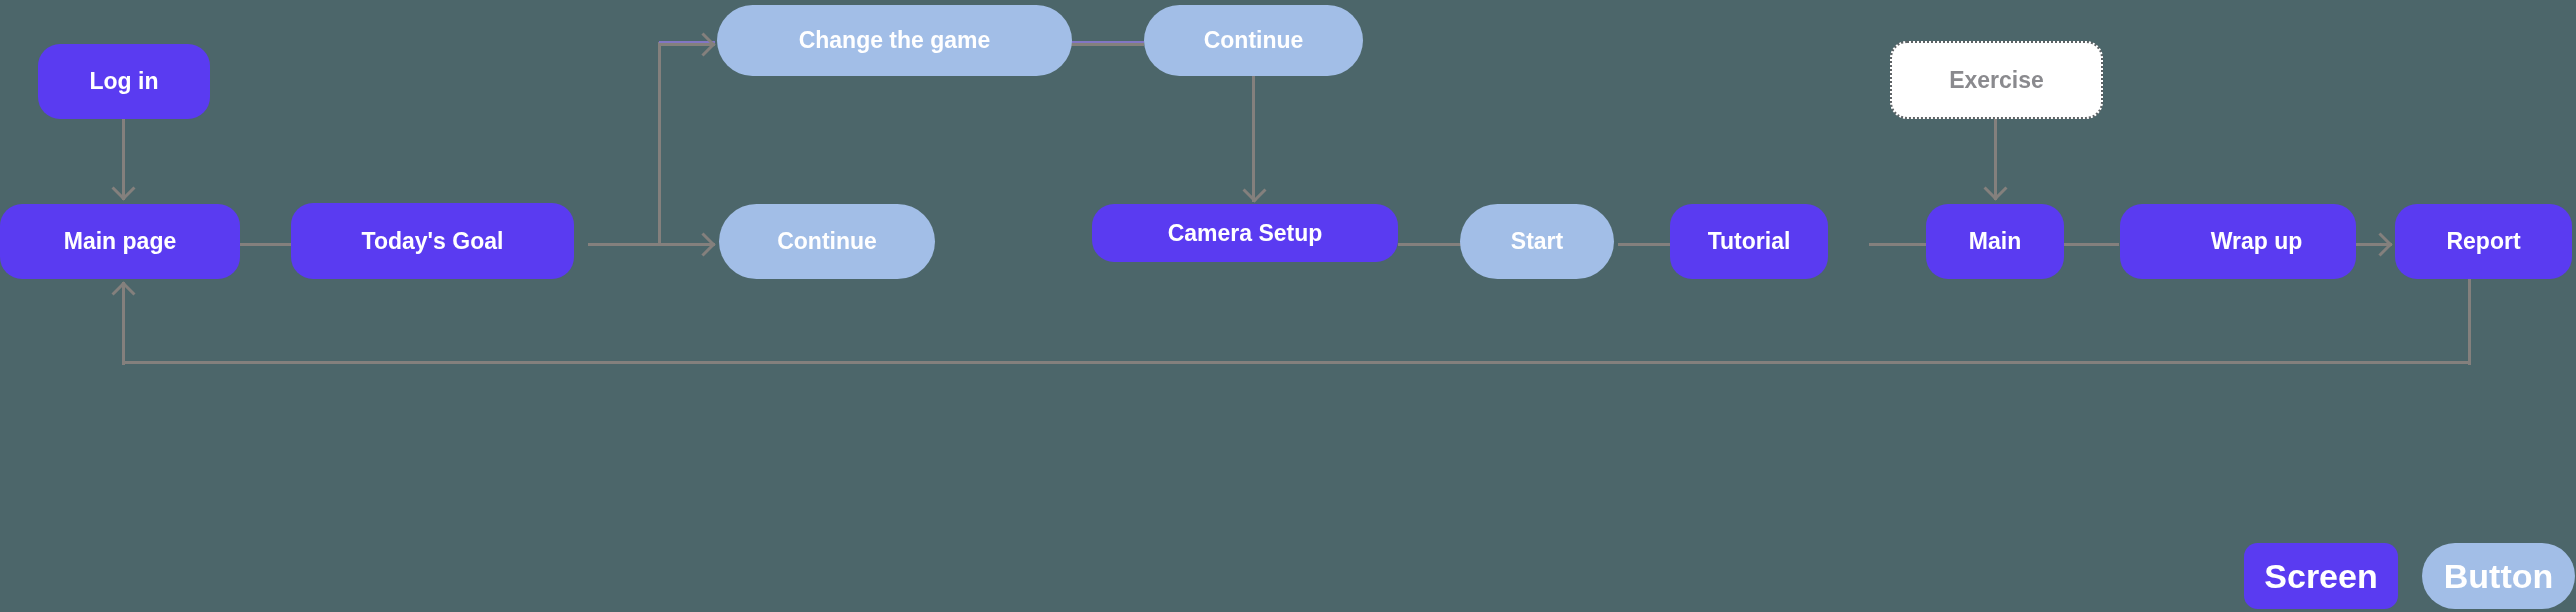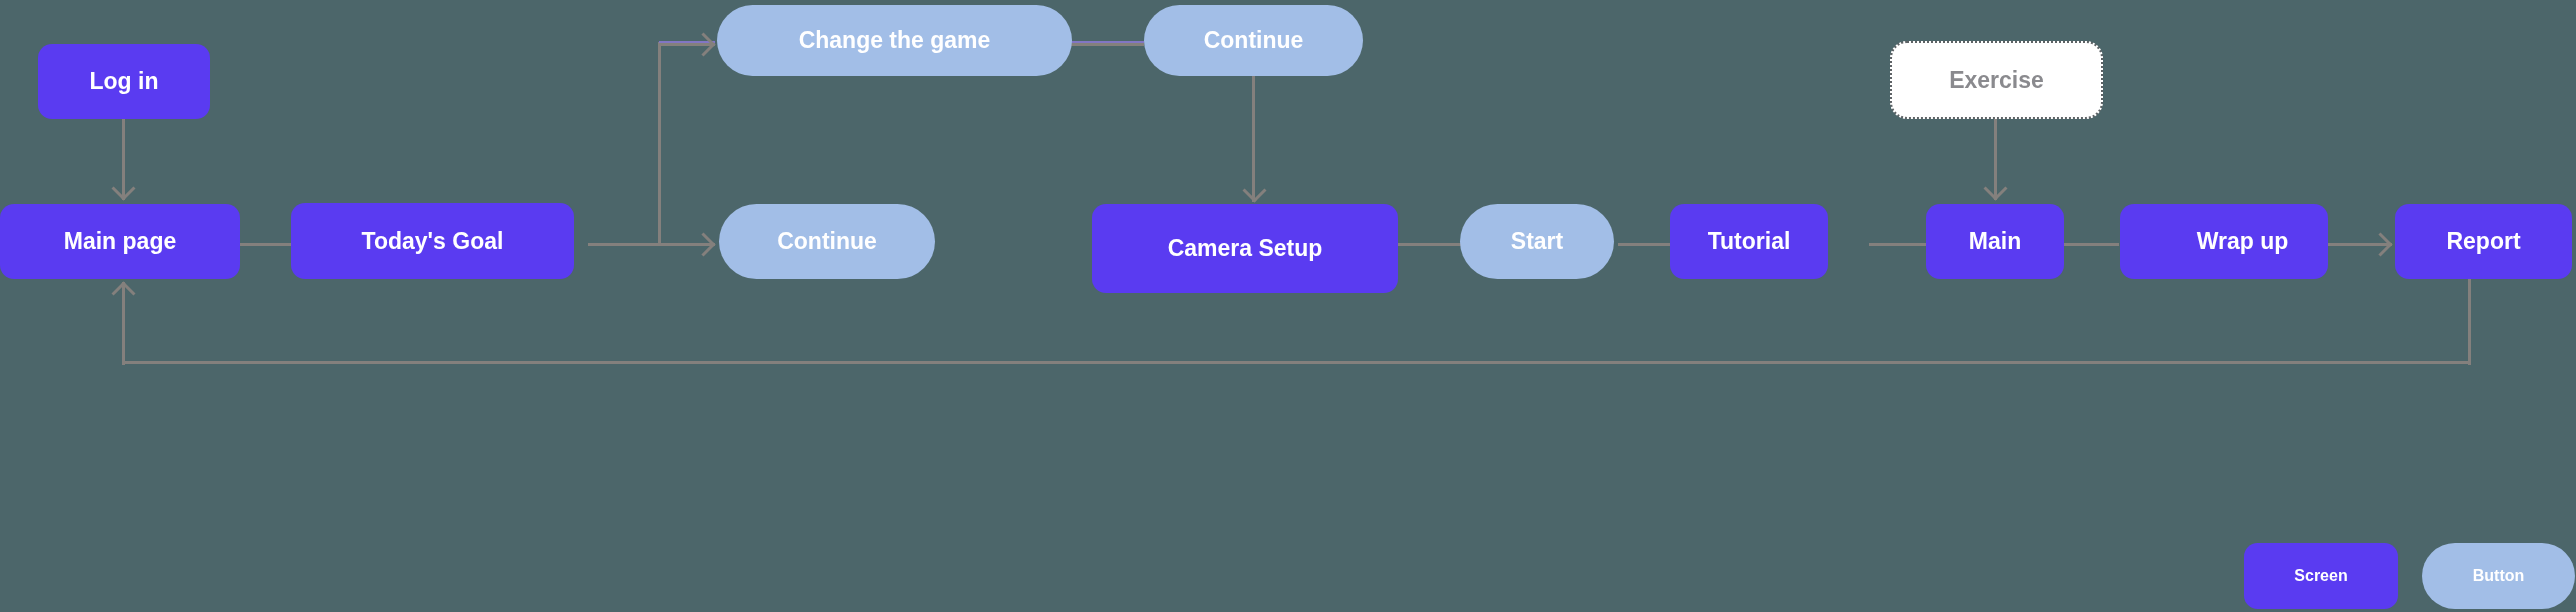--- a/index.html
+++ b/index.html
@@ -23,42 +23,42 @@
   .node{
     position:absolute;
     display:flex;
     align-items:center;
     justify-content:center;
     font-weight:700;
     font-size:23px;
     color:var(--white);
     white-space:nowrap;
   }
-  .screen{background:var(--purple);border-radius:14px;}
+  .screen{background:var(--purple);border-radius:22px;}
   .button{background:var(--blue);border-radius:848px;}
   .exercise{
     background:var(--white);
     border:2.5px dotted var(--ex-border);
     border-radius:17px;
     color:var(--ex-text);
   }
-  .legend-node{font-size:16px;}
+  .legend-node{font-size:34px;}
   
   #n-login{left:38px;top:44px;width:172px;height:75px;}
   #n-main{left:0px;top:204px;width:240px;height:75px;}
   #n-goal{left:291px;top:203px;width:283px;height:76px;}
   #n-change{left:717px;top:5.1px;width:355px;height:71px;}
   #n-continue-top{left:1144px;top:5.1px;width:219px;height:71px;}
   #n-continue-mid{left:719px;top:204px;width:216px;height:75px;}
-  #n-camera{left:1092px;top:204px;width:306px;height:89px;}
+  #n-camera{left:1092px;top:204px;width:306px;height:58px;}
   #n-start{left:1460px;top:204px;width:154px;height:75px;}
   #n-tutorial{left:1670px;top:204px;width:158px;height:75px;}
   #n-exercise{left:1890px;top:41px;width:213px;height:78px;}
   #n-play{left:1926px;top:204px;width:138px;height:75px;}
-  #n-wrap{left:2120px;top:204px;width:208px;height:75px;padding-left:37px;}
+  #n-wrap{left:2120px;top:204px;width:236px;height:75px;padding-left:37px;}
   #n-report{left:2395px;top:204px;width:177px;height:75px;}
   #lg-screen{left:2244px;top:543px;width:154px;height:66px;border-radius:13.6px;}
   #lg-button{left:2422px;top:543px;width:153px;height:66px;}
   
   .line{position:absolute;background:var(--line);}
   .dline{position:absolute;background:linear-gradient(to bottom,var(--accent-line) 0 45%,var(--line) 45% 100%);}
   .chev{position:absolute;width:17px;height:17px;border:0 solid var(--line);transform:rotate(45deg);}
   .chev.right{border-top-width:3.4px;border-right-width:3.4px;}
   .chev.down{border-right-width:3.4px;border-bottom-width:3.4px;}
   .chev.up{border-top-width:3.4px;border-left-width:3.4px;}

